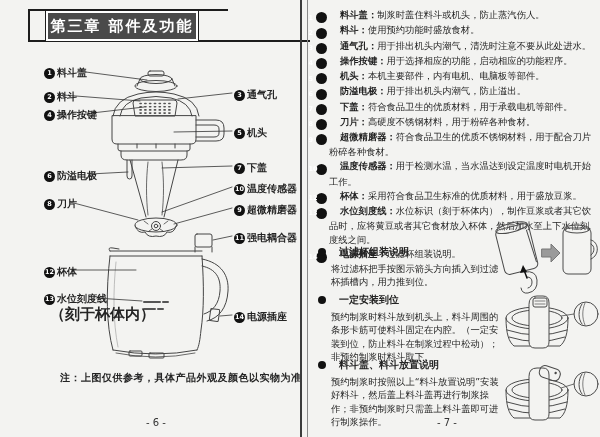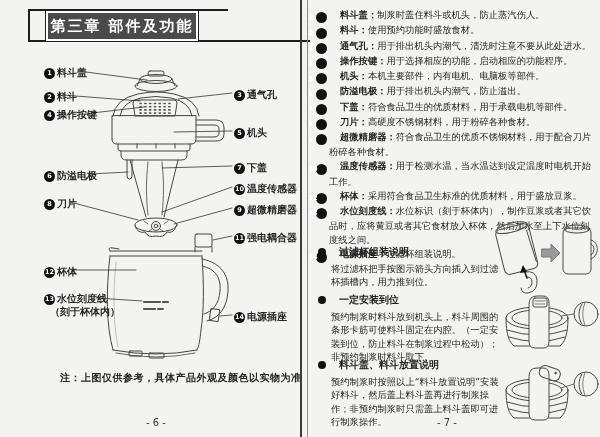--- a/index.html
+++ b/index.html
@@ -13,21 +13,21 @@
   .seam1{position:absolute;left:300px;top:0;width:2px;height:437px;background:#3c3c3c;}
   .seam2{position:absolute;left:307px;top:0;width:1px;height:437px;background:#8a8a8a;}
   .title-box{position:absolute;left:30px;top:11px;width:148px;height:26px;background:#4a4a4a;
              border:2px solid #fff;outline:1.5px solid #1d1d1d;display:flex;align-items:center;
              justify-content:center;color:#fff;font-size:15px;font-weight:bold;letter-spacing:2px;}
   .frame-top{left:12px;top:9px;width:200px;height:1.5px;}
   .frame-left{left:12px;top:9px;width:1.5px;height:31px;}
   .frame-under{left:12px;top:40px;width:282px;height:2px;}
   .lbl{position:absolute;font-size:10px;font-weight:600;white-space:nowrap;display:flex;
        align-items:center;gap:2px;}
-  .lbl-sub{position:absolute;font-size:10px;font-weight:600;white-space:nowrap;text-align:center;}
+  .lbl-sub{position:absolute;font-size:15px;font-weight:600;white-space:nowrap;text-align:center;}
   .cnum{display:inline-flex;width:11px;height:11px;border-radius:50%;background:#111;color:#fff;
         font-size:6.5px;font-weight:bold;align-items:center;justify-content:center;flex:0 0 11px;
         line-height:1;}
   .note{position:absolute;left:44px;top:371px;font-size:10px;font-weight:600;letter-spacing:0.5px;}
   .pagenum{position:absolute;top:417px;width:70px;text-align:center;font-size:10px;color:#333;}
   .pn-left{left:105px;}
   .pn-right{left:412px;}
   svg{position:absolute;}
   
   .rlist{position:absolute;left:316px;top:8px;width:280px;}

